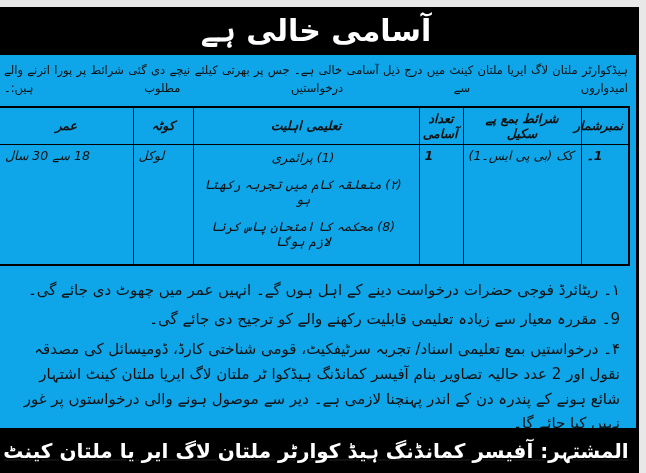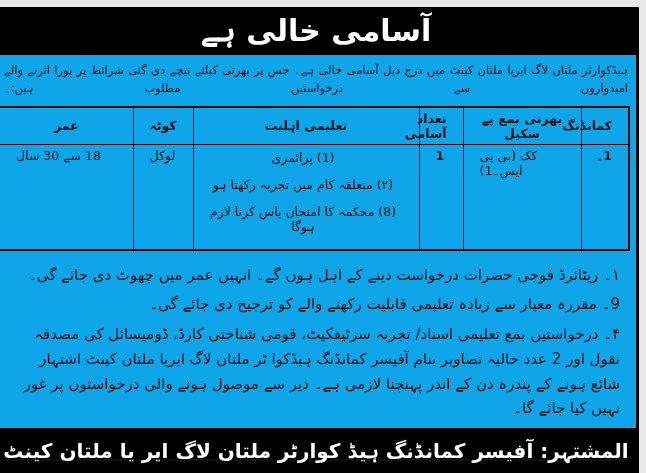--- a/index.html
+++ b/index.html
@@ -41,22 +41,23 @@
   
   table.vac{
     width:632px;
     margin:4px 6px 0 6px;
     border-collapse:collapse;
     border:2px solid #000;
     table-layout:fixed;
   }
   table.vac th, table.vac td{
     border:1px solid #000;
-    padding:3px 16px;
+    padding:3px 5px;
     vertical-align:top;
+    font-style:italic;
   }
   table.vac th{
     font-size:12.5px;
     font-weight:bold;
     text-align:center;
     height:26px;
     vertical-align:middle;
   }
   table.vac td{
     font-size:12.5px;
@@ -114,22 +115,22 @@
     <colgroup>
       <col class="c-serial">
         <col class="c-post">
         <col class="c-count">
       <col class="c-qual">
         <col class="c-quota">
         <col>
     </colgroup>
     <thead>
       <tr>
-        <th>کمانڈنگ</th>
-        <th>بھرتی بمع پے سکیل</th>
+        <th>نمبرشمار</th>
+        <th>شرائط بمع پے سکیل</th>
         <th>تعداد آسامی</th>
         <th>تعلیمی اہلیت</th>
         <th>کوٹہ</th>
         <th>عمر</th>
       </tr>
     </thead>
     <tbody>
       <tr>
         <td class="cell-center cell-bold">1۔</td>
         <td class="cell-center">کک (بی پی ایس۔1)</td>

